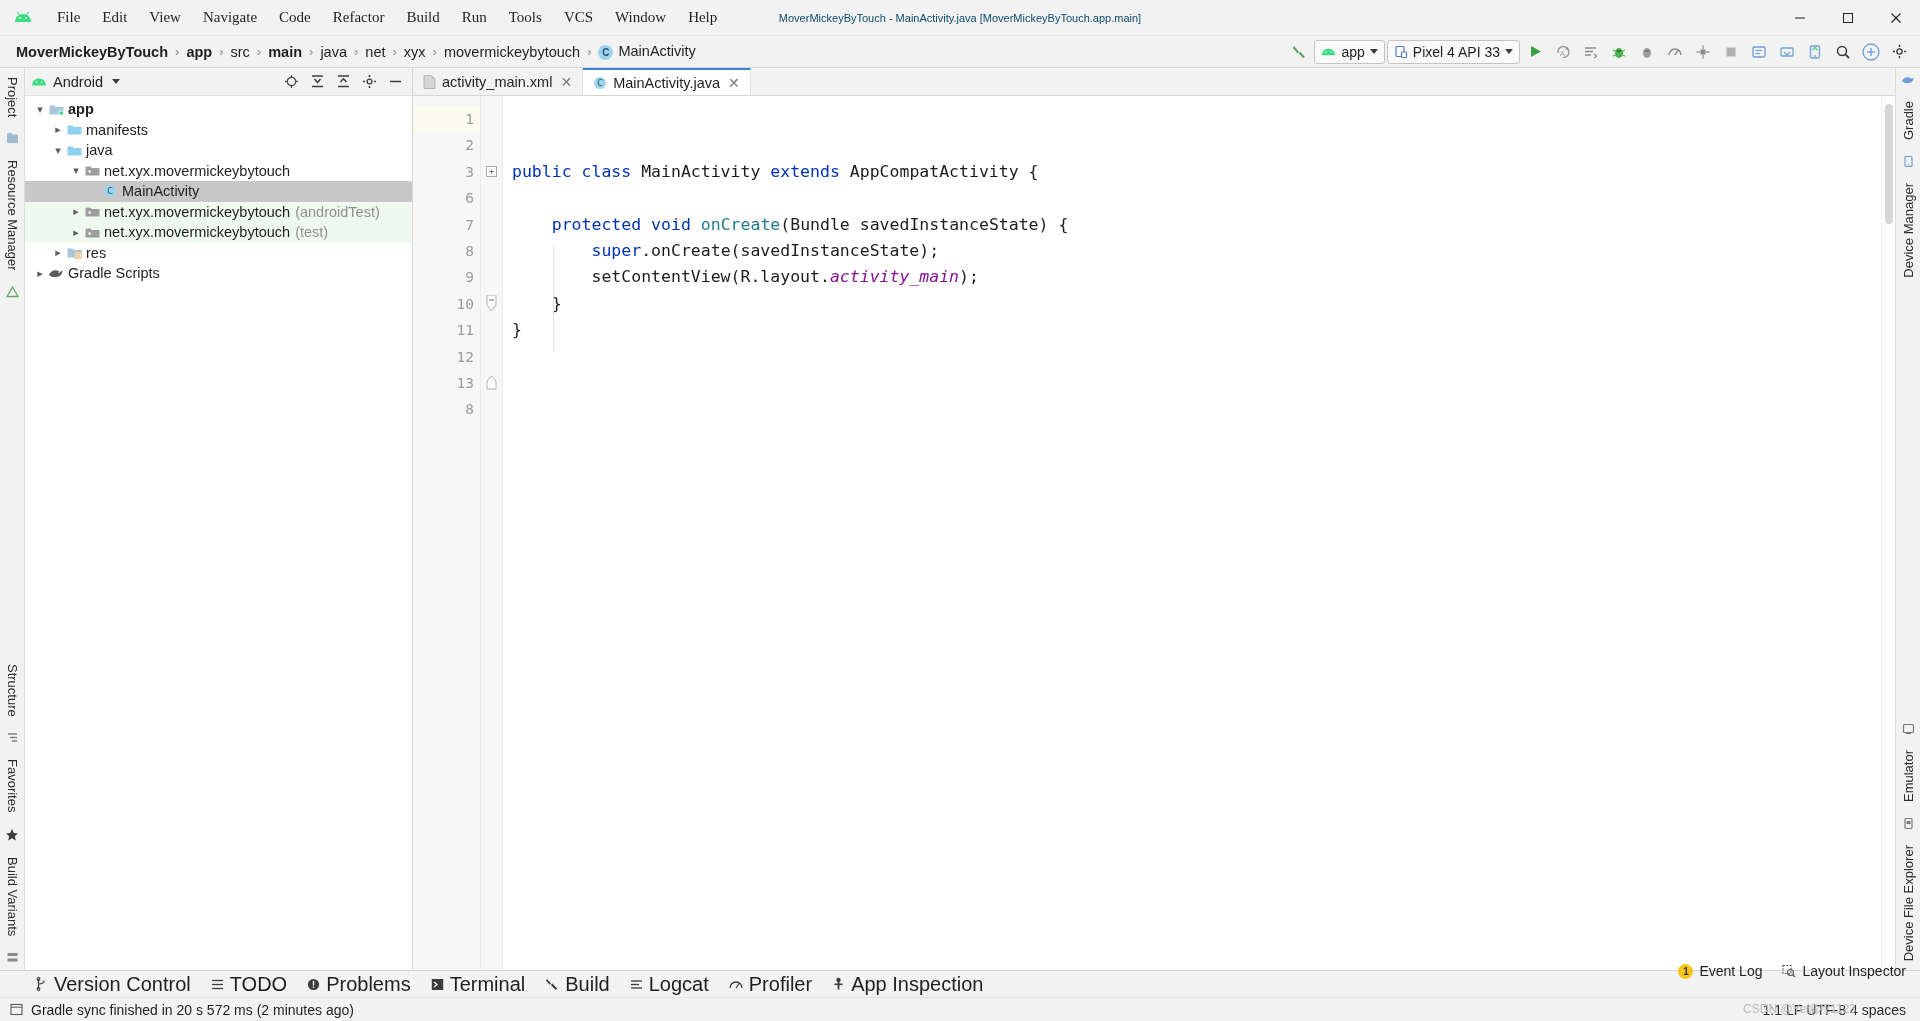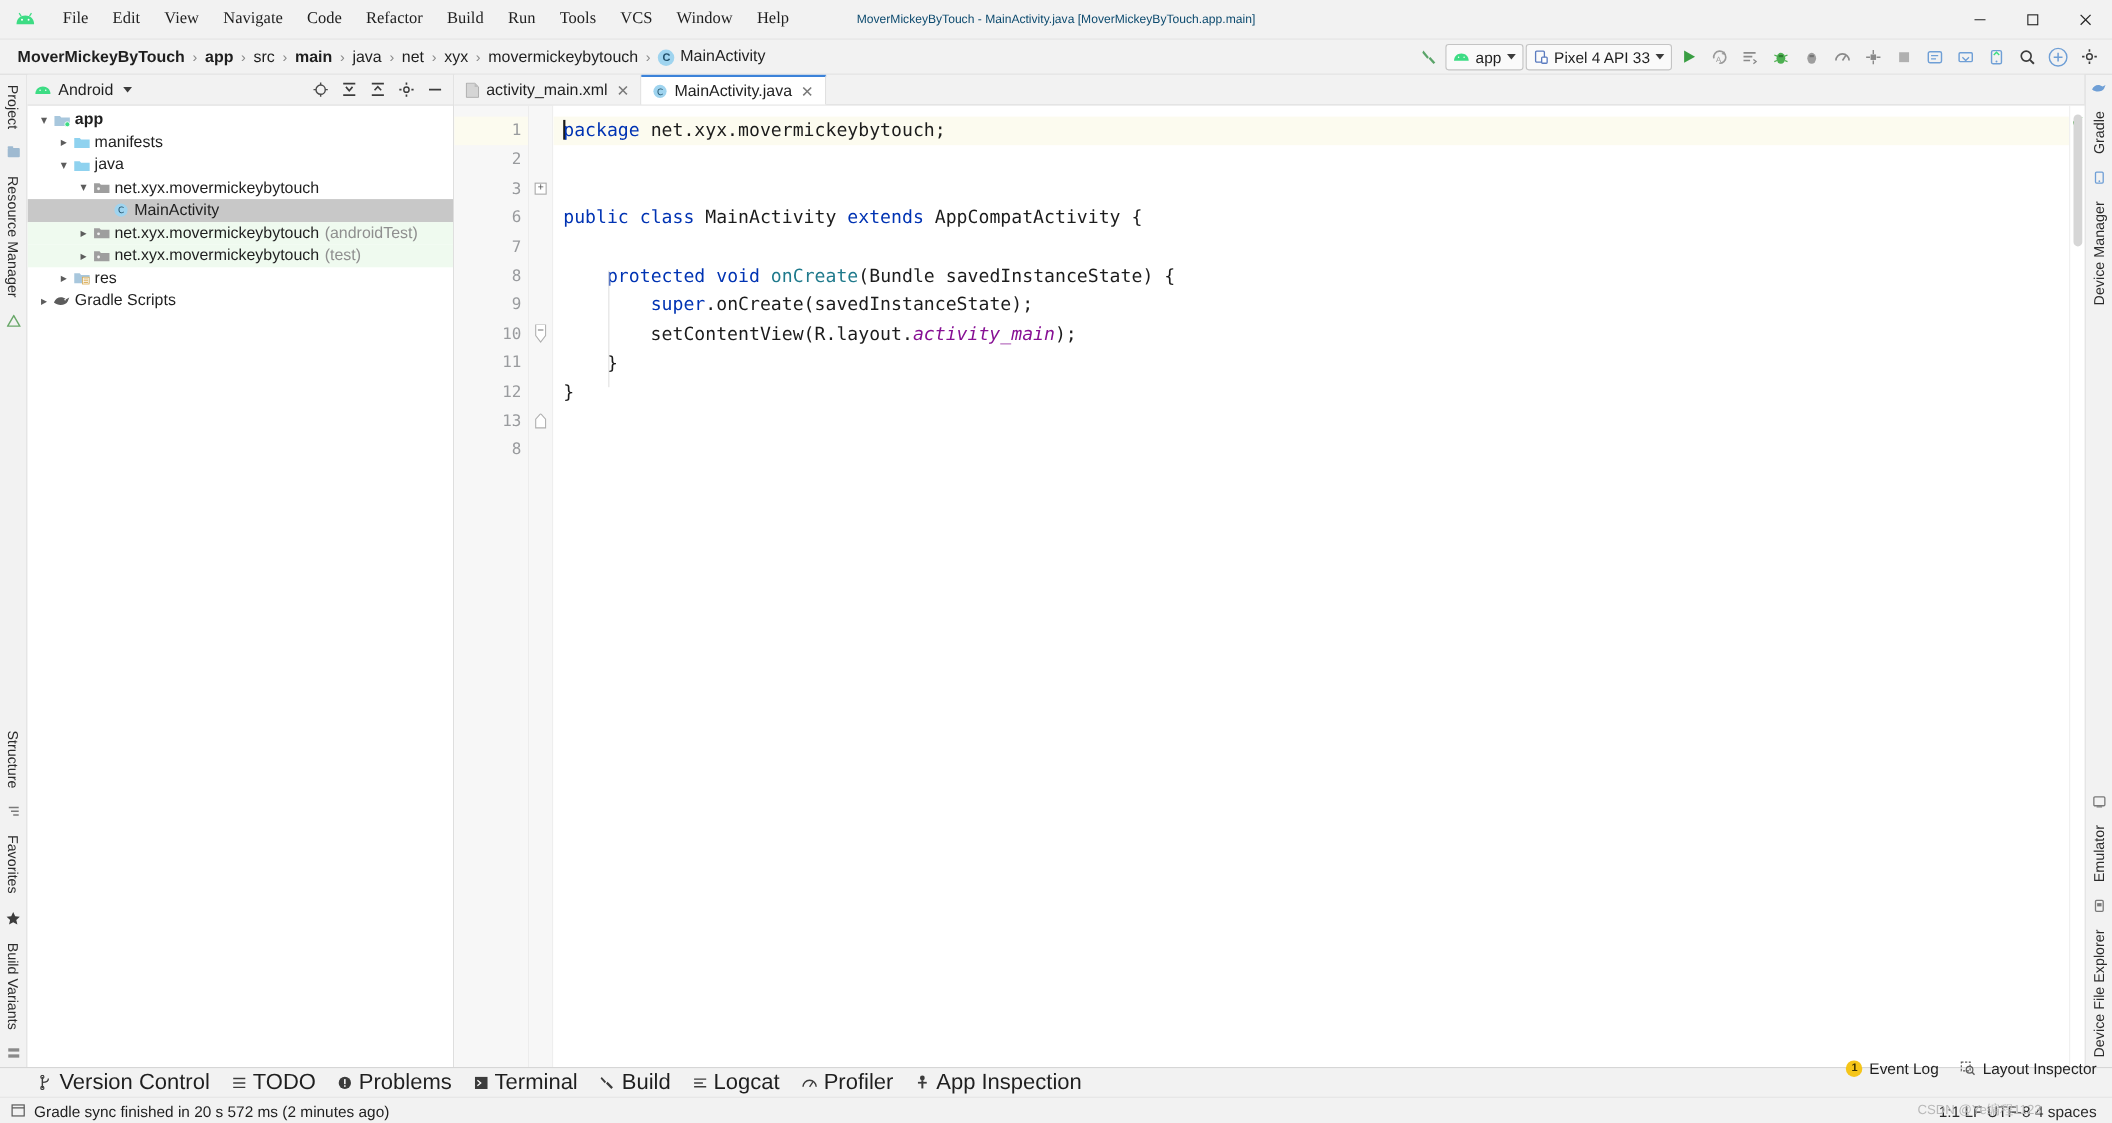--- a/index.html
+++ b/index.html
@@ -665,21 +665,20 @@
             <svg width="11" height="14" viewBox="0 0 11 14">
                 <path d="M5.5 0 L10 5 v8 h-9 V5 Z" fill="#fff" stroke="#b0b0b0" stroke-width="1"></path>
               </svg>
           </div>
           <div class="fold-line"></div>
         </div>
 
         <div class="code">
           <div class="indent-guide"></div>
 
-          <div class="cline hl"><span class="caret-bar"></span><span class="kw">package</span><span class="plain"> net.xyx.movermickeybytouch;</span></div>
 
           <div class="cline"></div>
 
 
           <div class="cline"></div>
 
           <div class="cline"><span class="kw">public</span><span class="plain"> </span><span class="kw">class</span><span class="plain"> MainActivity </span><span class="kw">extends</span><span class="plain"> AppCompatActivity {</span></div>
 
           <div class="cline"></div>
 

